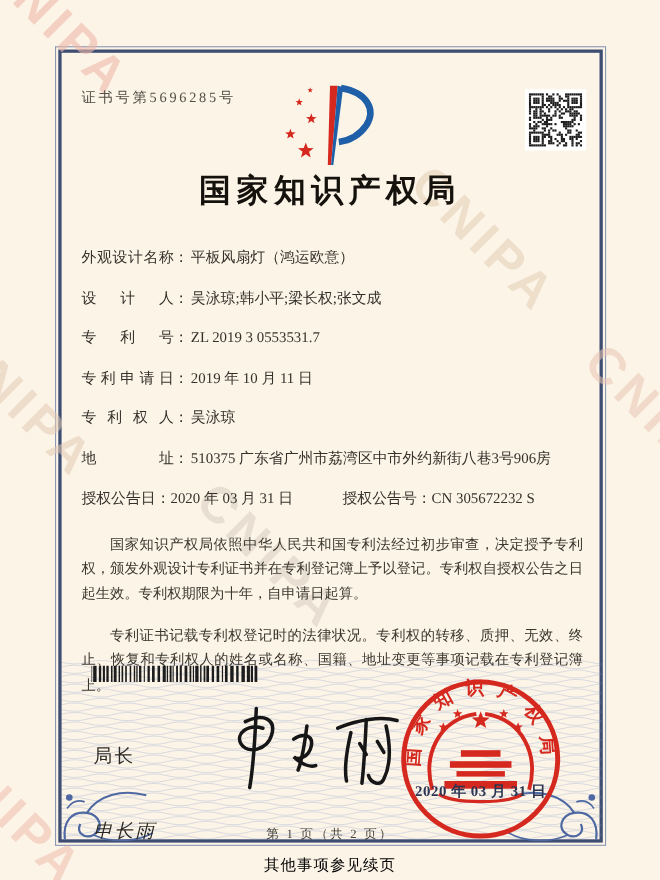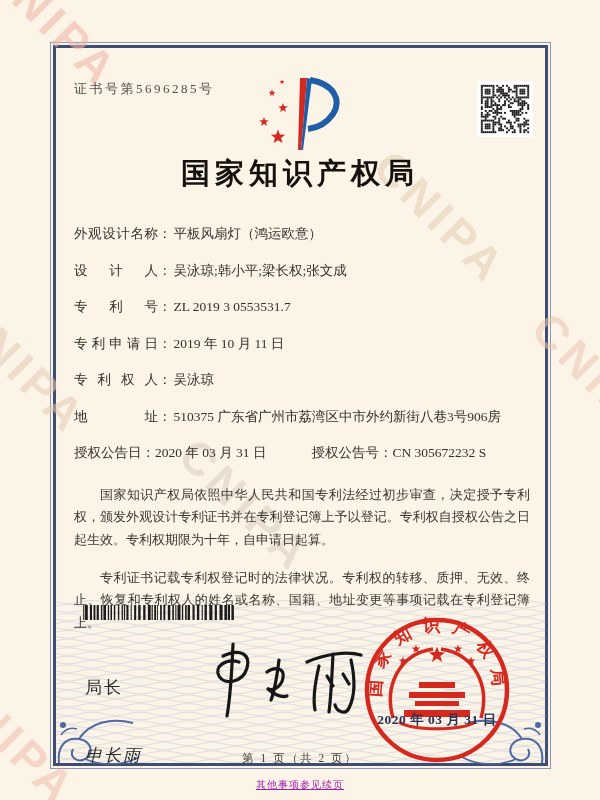--- a/index.html
+++ b/index.html
@@ -36,22 +36,22 @@
   .signer{position:absolute;left:85px;font-family:"Liberation Sans","DejaVu Sans",sans-serif;
           font-size:17px;color:#2b2925;letter-spacing:2px;z-index:3;}
   .signer-title{top:676px;}
   .signer-name{top:744px;font-style:italic;}
   .signature{position:absolute;left:195px;top:638px;z-index:4;}
   .seal{position:absolute;left:357px;top:610px;z-index:3;}
   .seal-date{position:absolute;left:360px;top:711px;width:154px;text-align:center;
              font-size:13.5px;font-weight:bold;color:#2c3452;letter-spacing:.5px;z-index:5;}
   .footer-page{position:absolute;left:0;right:0;top:751px;text-align:center;font-size:11.5px;
                letter-spacing:2px;color:#44413a;z-index:3;}
-  .footer-note{position:absolute;left:0;right:0;top:778px;text-align:center;font-size:10px;
-               letter-spacing:1px;color:#a21caf;z-index:2;text-decoration:underline;}
+  .footer-note{position:absolute;left:0;right:0;top:778px;text-align:center;font-size:14px;
+               letter-spacing:1px;color:#000000;z-index:2;}
   .ornament{position:absolute;z-index:2;}
   .orn-left{left:55px;top:713px;}
   .orn-right{left:458px;top:713px;transform:scaleX(-1);}
 </style>
 </head>
 <body>
 
 <div class="page">
 
   <span class="wm wm1">CNIPA</span>

